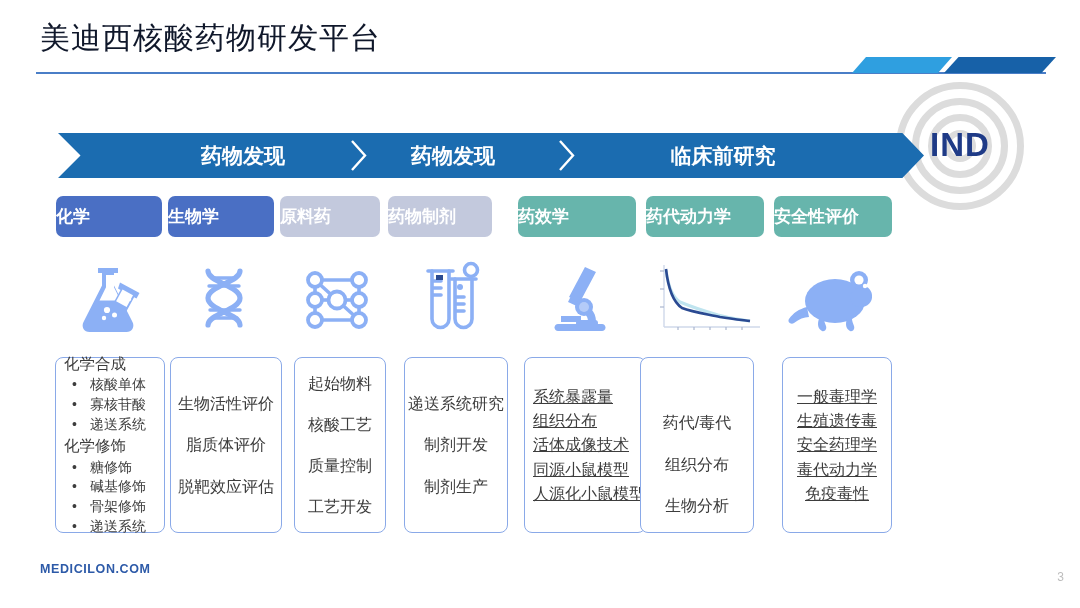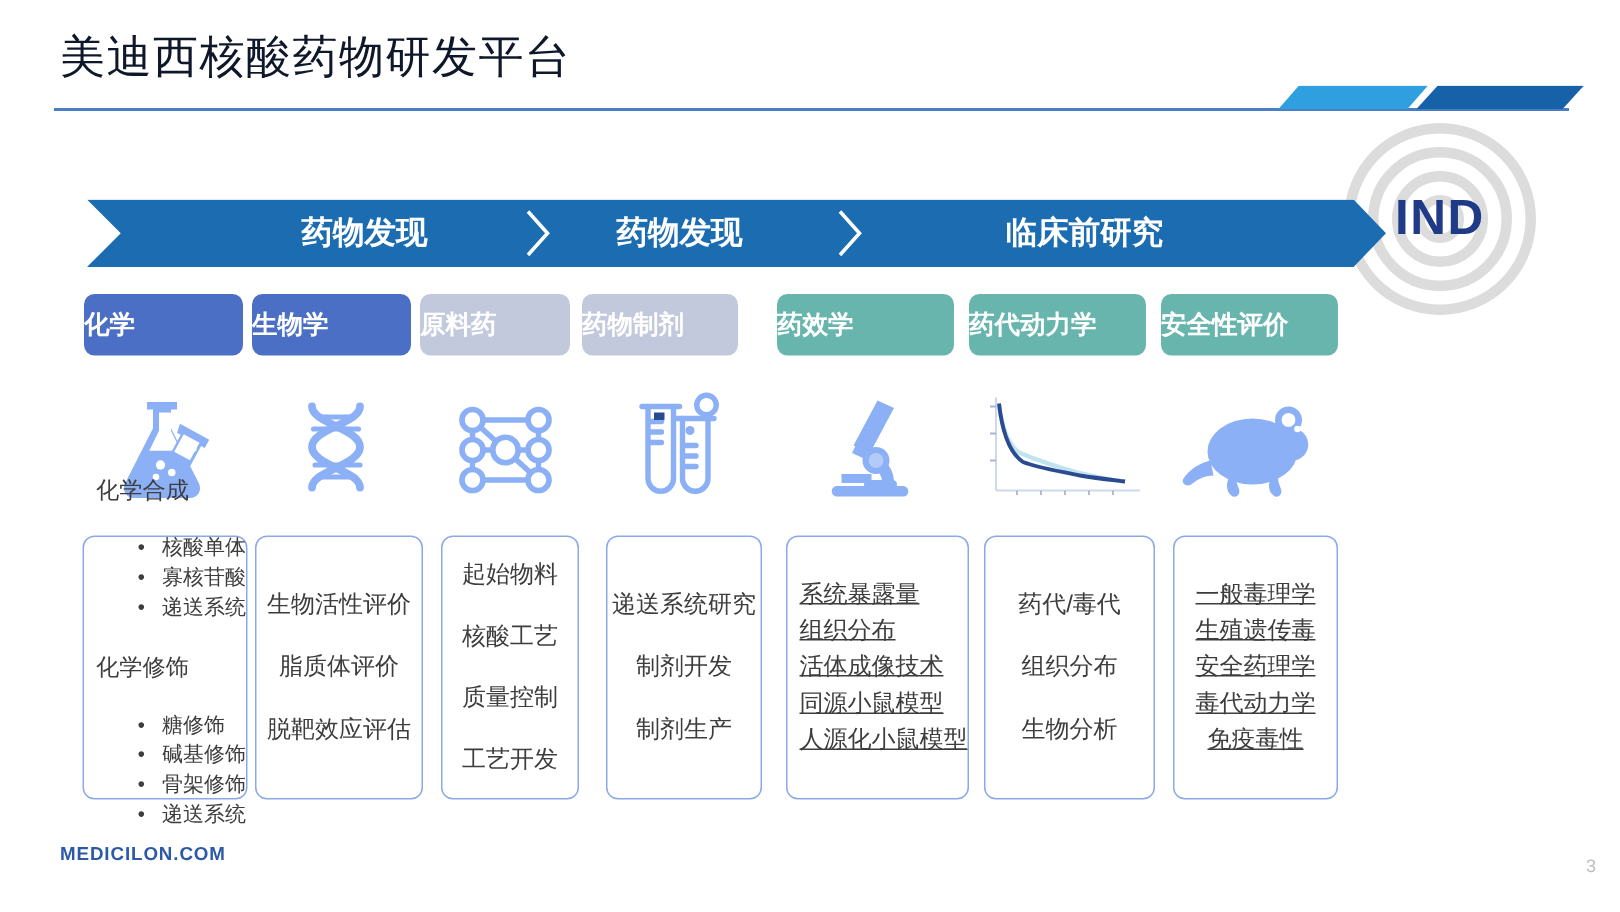--- a/index.html
+++ b/index.html
@@ -140,23 +140,22 @@
     justify-content: center;
     padding: 6px 8px;
   }
   .card .hdr {
     font-size: 15.5px;
     color: #3d3d3d;
     line-height: 1.45;
     white-space: nowrap;
   }
   .card ul {
-    margin: 18px; padding: 0 0 0 26px;
+    margin: 0; padding: 0 0 0 26px;
     list-style: none;
-    font-family: Liberation Mono, monospace;
   }
   .card li {
     font-size: 14px;
     color: #3d3d3d;
     line-height: 1.42;
     position: relative;
     white-space: nowrap;
   }
   .card li::before {
     content: "•";
@@ -396,21 +395,21 @@
 </div>
 
 <div class="card tight" id="card-4" style="left: 524px; width: 122px;">
   <div class="line">系统暴露量</div>
   <div class="line">组织分布</div>
   <div class="line">活体成像技术</div>
   <div class="line">同源小鼠模型</div>
   <div class="line">人源化小鼠模型</div>
 </div>
 
-<div class="card spaced center" id="card-5" style="left: 656px; width: 114px;">
+<div class="card spaced center" id="card-5" style="left: 640px; width: 114px; justify-content: flex-end;">
   <div class="line">药代/毒代</div>
   <div class="line">组织分布</div>
   <div class="line">生物分析</div>
 </div>
 
 <div class="card tight center" id="card-6" style="left: 782px; width: 110px;">
   <div class="line">一般毒理学</div>
   <div class="line">生殖遗传毒</div>
   <div class="line">安全药理学</div>
   <div class="line">毒代动力学</div>

